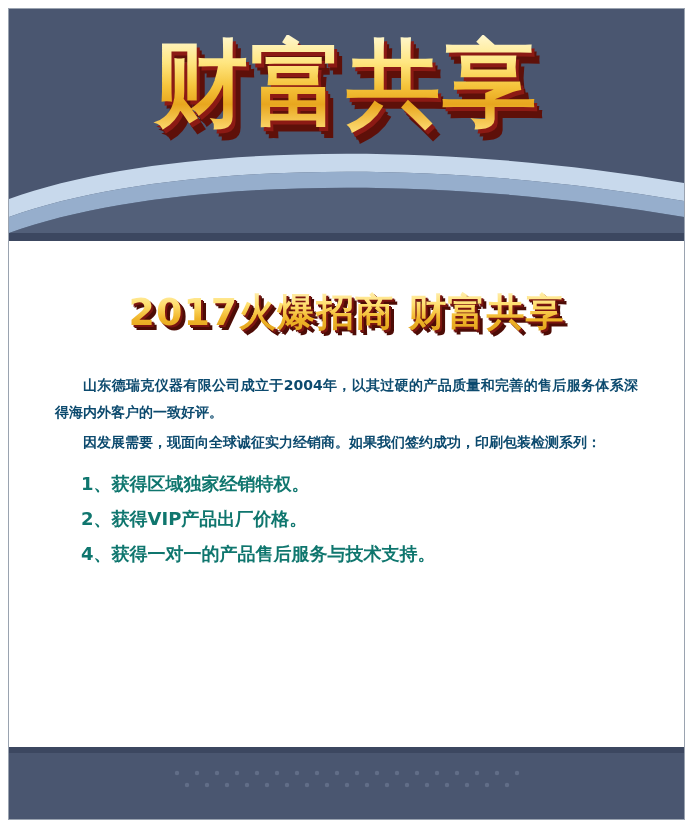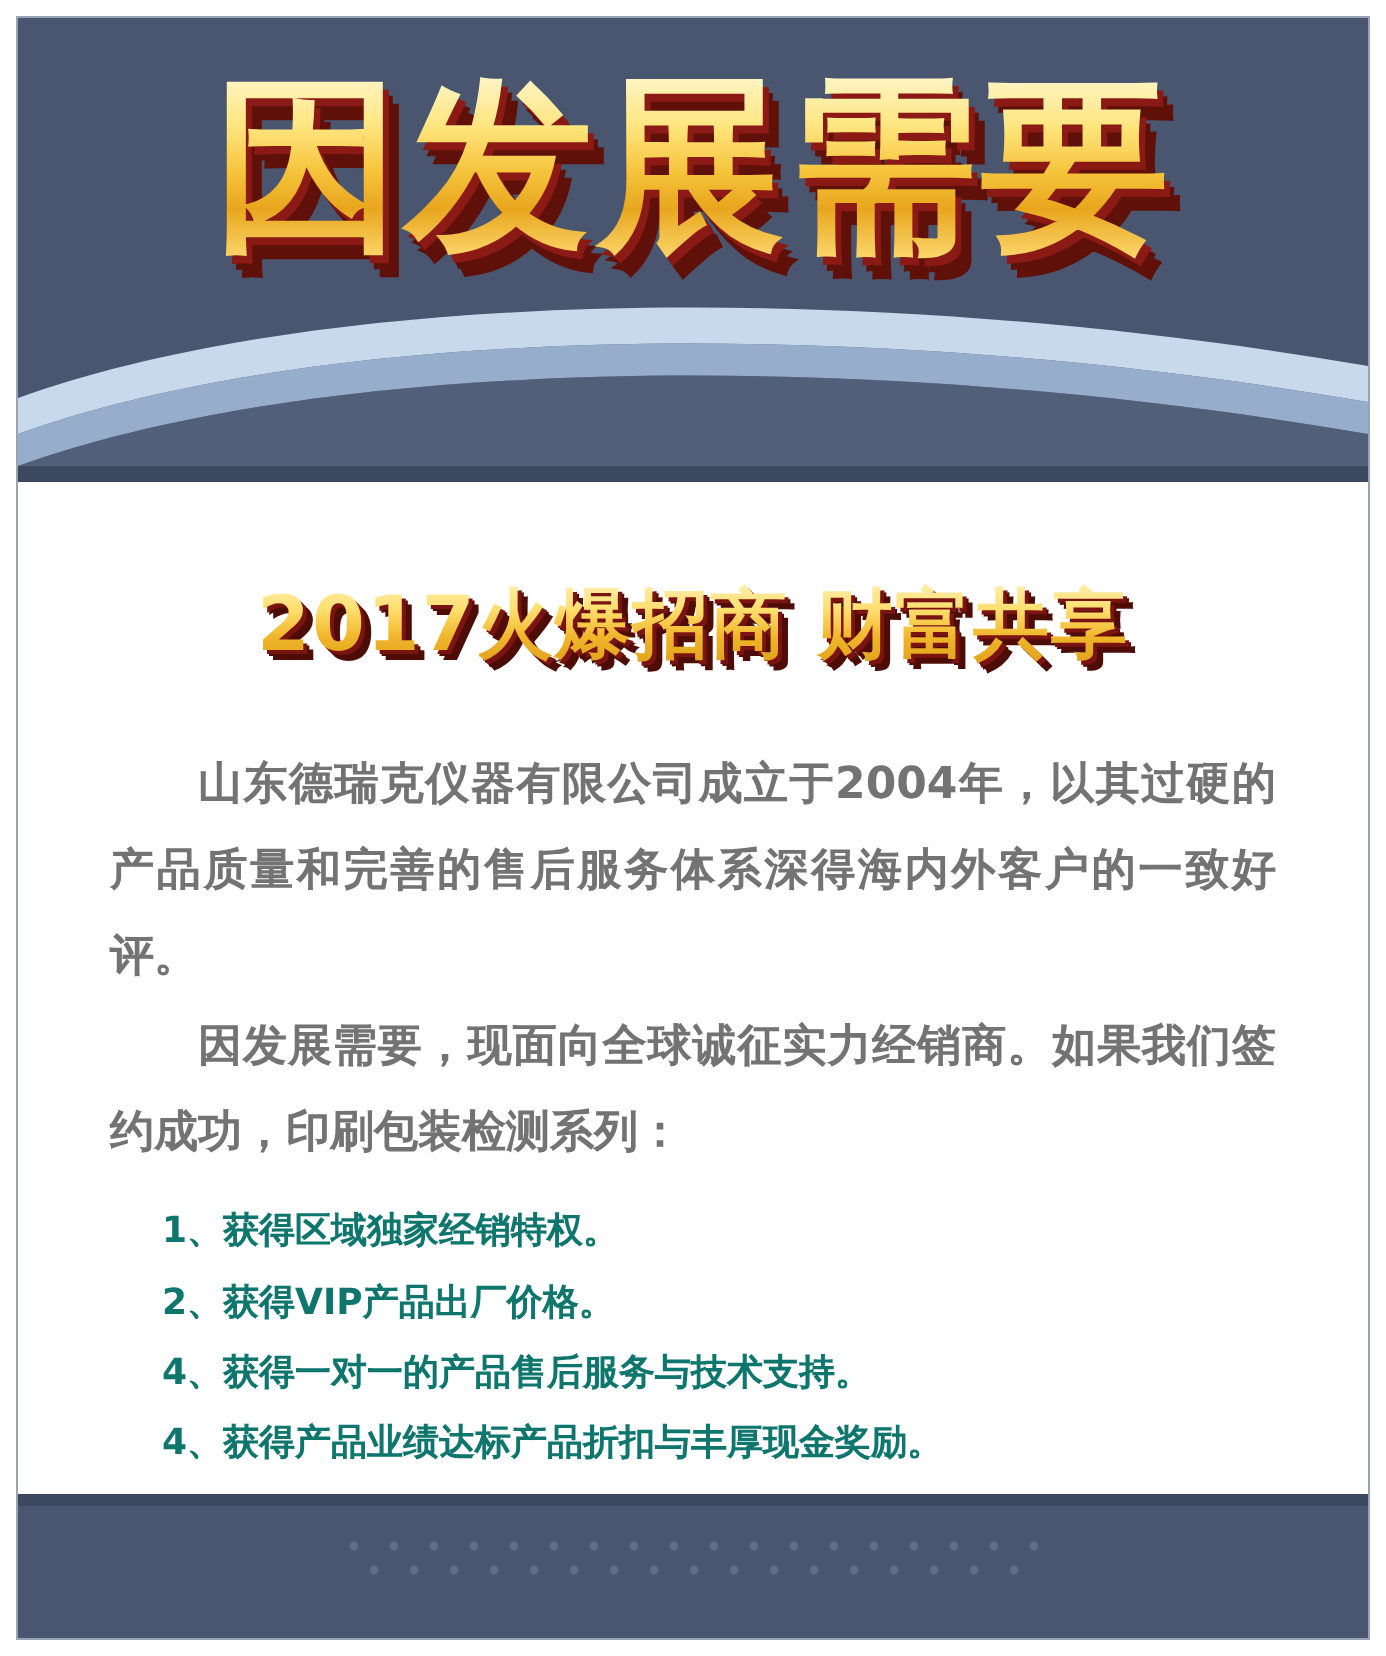--- a/index.html
+++ b/index.html
@@ -108,22 +108,22 @@
     -webkit-background-clip: text;
     background-clip: text;
     color: transparent;
     -webkit-text-fill-color: transparent;
     filter: drop-shadow(2px 2px 0 #7b1410) drop-shadow(3px 3px 0 #4d0c06);
     text-align: center;
   }
 
   .paragraphs {
     margin: 34px 46px 0 46px;
-    color: #737373;
-    font-size: 22px;
+    color: #0c4a6e;
+    font-size: 14px;
     line-height: 1.95;
     font-weight: bold;
     text-align: justify;
   }
   .paragraphs p {
     margin: 0 0 2px 0;
     text-indent: 2em;
   }
   .benefits {
     margin: 10px 46px 0 72px;
@@ -172,39 +172,38 @@
   <div class="frame">
 
     <div class="header-band">
       <svg class="swoosh swoosh-top" viewBox="0 0 677 120" preserveAspectRatio="none">
         <path d="M0,78 C150,24 420,18 677,62 L677,80 C420,36 150,42 0,96 Z" fill="#cfe0f2" opacity="0.95"></path>
         <path d="M0,96 C150,42 420,36 677,80 L677,96 C420,52 150,58 0,112 Z" fill="#9fb8d6" opacity="0.9"></path>
         <path d="M0,112 C150,58 420,52 677,96 L677,120 L0,120 Z" fill="#5a6782" opacity="0.55"></path>
       </svg>
 
       <div class="title-wrap">
-        <div class="main-title">因发展需要</div>
+        <div class="main-title">财富共享</div>
       </div>
     </div>
 
     <div class="body-area">
       <div class="subtitle-wrap">
         <div class="subtitle">2017火爆招商 财富共享</div>
       </div>
 
       <div class="paragraphs">
         <p>山东德瑞克仪器有限公司成立于2004年，以其过硬的产品质量和完善的售后服务体系深得海内外客户的一致好评。</p>
         <p>因发展需要，现面向全球诚征实力经销商。如果我们签约成功，印刷包装检测系列：</p>
       </div>
 
       <div class="benefits">
         <div>1、获得区域独家经销特权。</div>
         <div>2、获得VIP产品出厂价格。</div>
         <div>4、获得一对一的产品售后服务与技术支持。</div>
-        <div>4、获得产品业绩达标产品折扣与丰厚现金奖励。</div>
       </div>
     </div>
 
     <div class="footer-band">
       <svg class="footer-dots" viewBox="0 0 360 34" preserveAspectRatio="none">
         <g fill="#8e9ab4">
           <circle cx="10" cy="8" r="2.2"></circle>
             <circle cx="30" cy="8" r="2.2"></circle>
             <circle cx="50" cy="8" r="2.2"></circle>
             <circle cx="70" cy="8" r="2.2"></circle>

